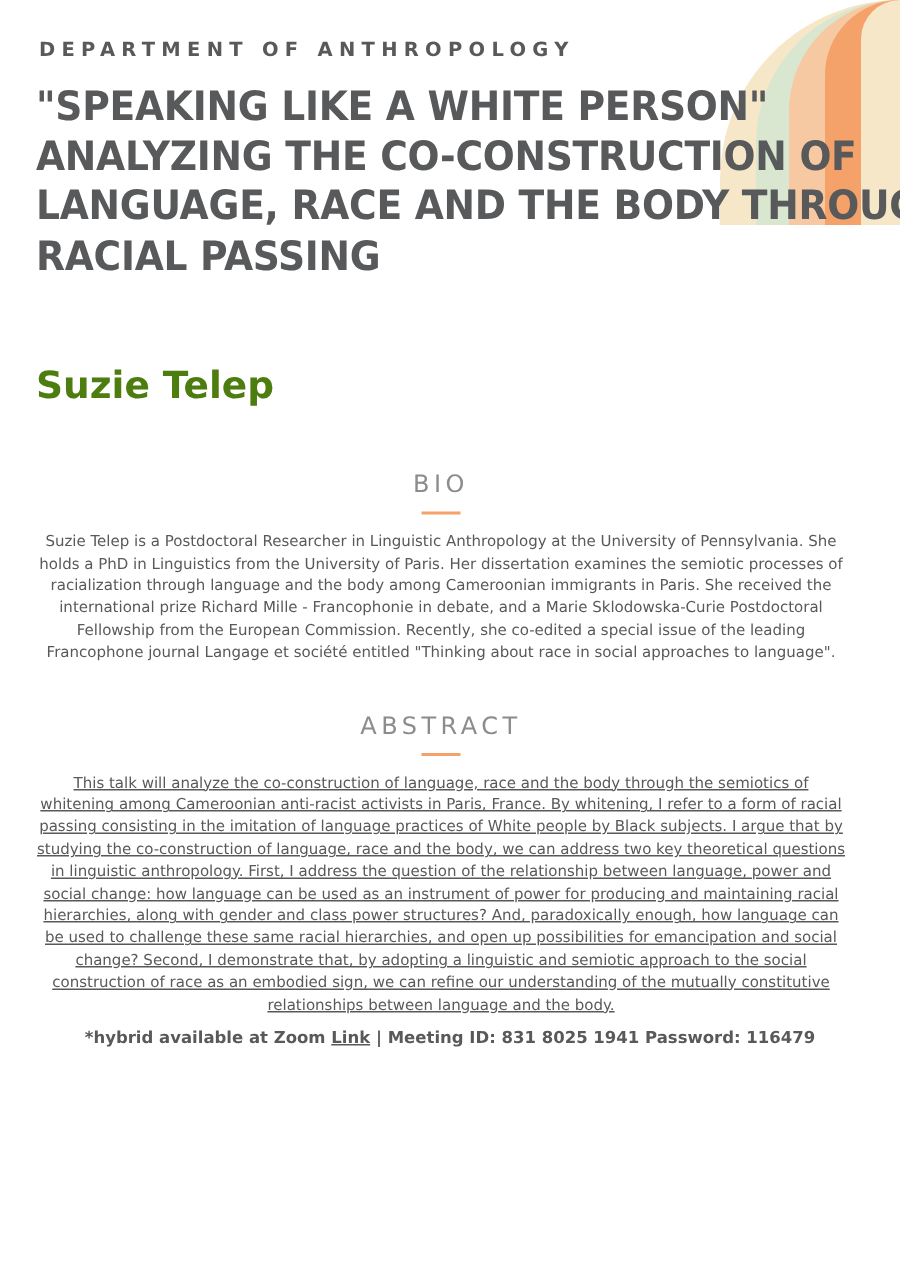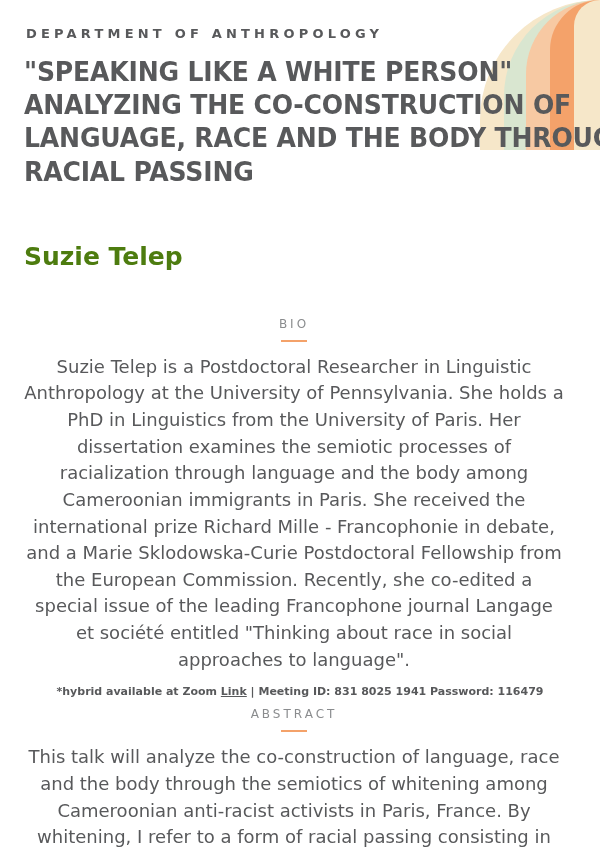--- a/index.html
+++ b/index.html
@@ -71,43 +71,43 @@
     font-size: 24px;
     font-weight: bold;
     color: #58595b;
   }
 
   .section {
     margin-top: 42px;
     text-align: center;
   }
   .section-head {
-    font-size: 12px;
+    font-size: 16px;
     letter-spacing: 3px;
     color: #8a8c8e;
     margin-bottom: 9px;
     position: relative;
     display: inline-block;
   }
   .rule {
     width: 26px;
     height: 2px;
     background: #f4a26a;
     margin: 0 auto 7px auto;
   }
   .body-text {
-    font-size: 18px;
+    font-size: 10px;
     line-height: 1.48;
     color: #58595b;
     text-align: center;
     max-width: 548px;
     margin: 12px auto;
   }
 
-  .abstract-wrap { margin-top: 30px; }
+  .abstract-wrap { margin-top: 30px; text-decoration: underline; }
 
   .footer {
     position: absolute;
     left: 24px;
     right: 24px;
     bottom: 18px;
     font-size: 11px;
     font-weight: bold;
     color: #58595b;
     text-align: center;

